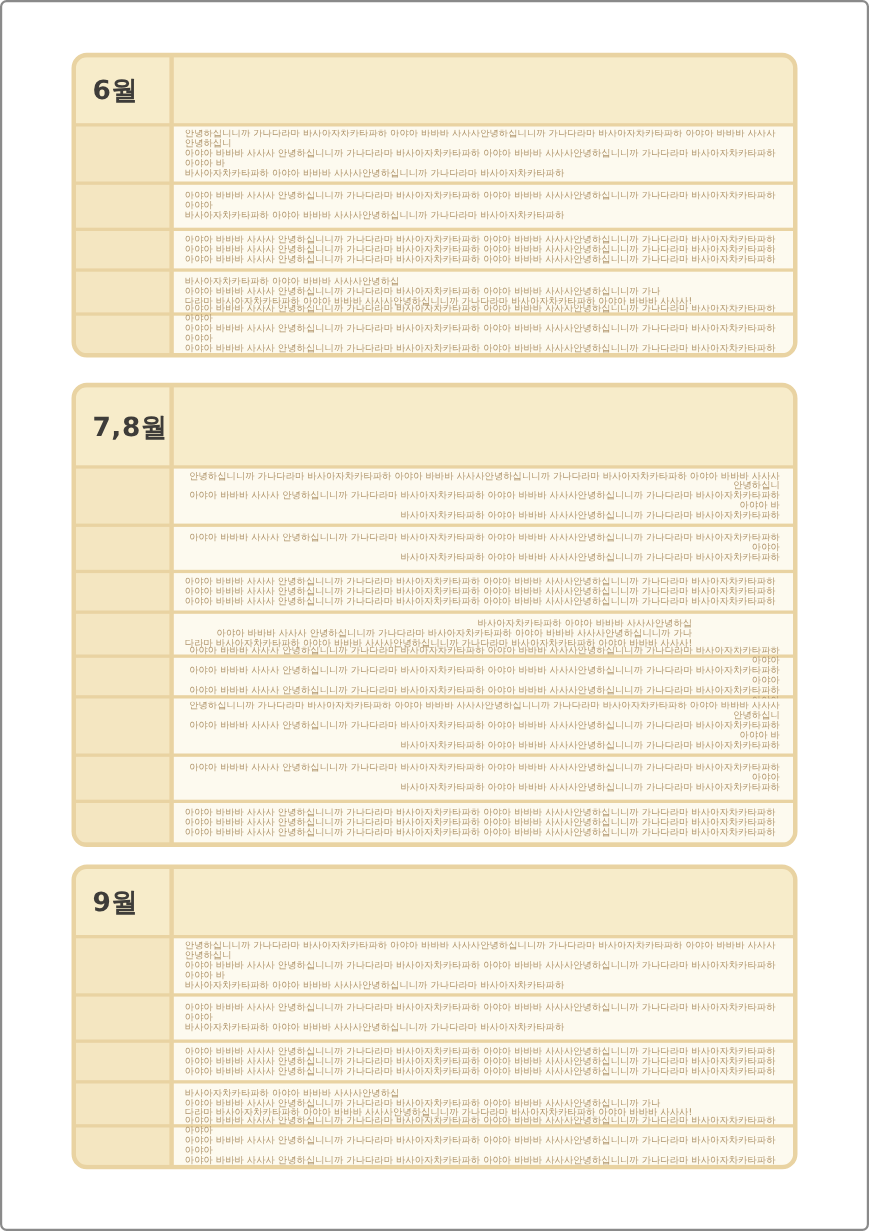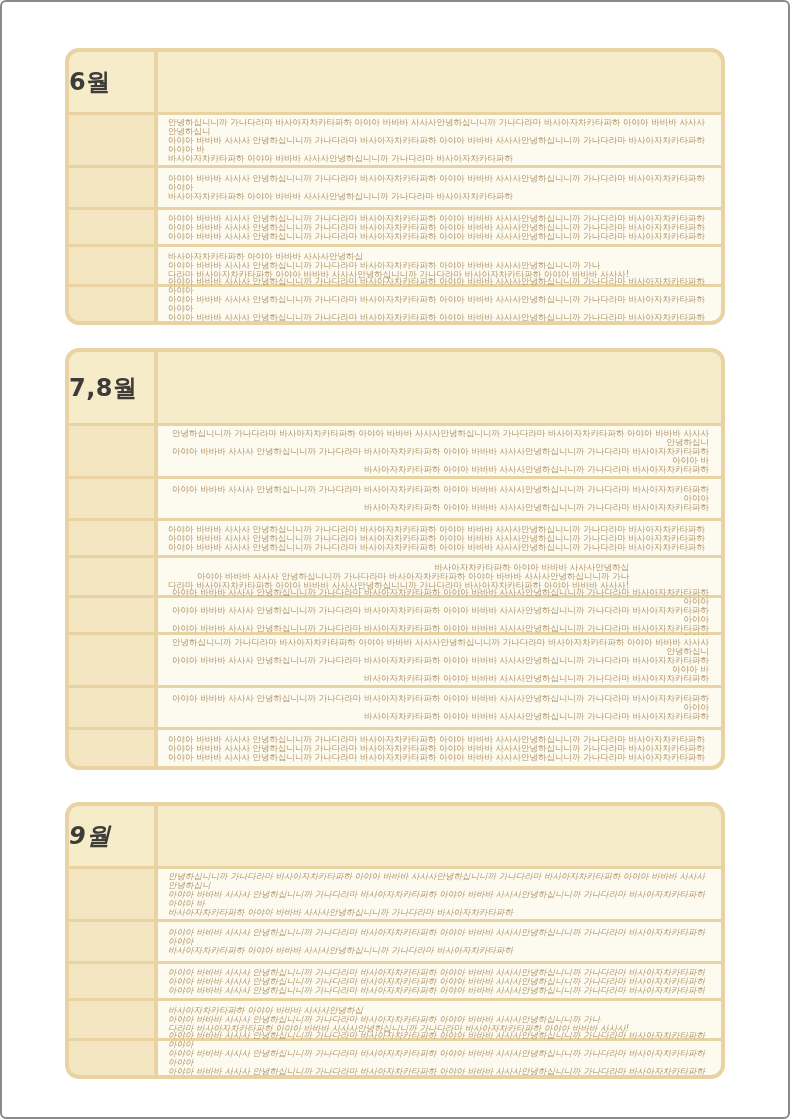--- a/index.html
+++ b/index.html
@@ -24,20 +24,21 @@
     gap:3px 4px;
     background:var(--tbl-border,#e9d3a2);
     border:4px solid var(--tbl-border,#e9d3a2);
     border-radius:14px;
     overflow:hidden;
   }
   .cell{min-width:0;}
   .head-label{
     background:var(--head-bg,#f7ecca);
     display:flex;align-items:center;
+    padding-left:15px;
   }
   .month-title{
     font-size:24px;
     font-weight:800;
     color:var(--title-color,#3e3c39);
     letter-spacing:.5px;
   }
   .head-spacer{background:var(--head-bg,#f7ecca);}
   .row-label{background:var(--label-bg,#f4e6c1);}
   .row-body{
@@ -159,21 +160,21 @@
 
   <div class="cell row-label"></div>
   <div class="cell row-body">
     <p class="row-text">아야아 바바바 사사사 안녕하십니니까 가나다라마 바사아자차카타파하 아야아 바바바 사사사안녕하십니니까 가나다라마 바사아자차카타파하
 아야아 바바바 사사사 안녕하십니니까 가나다라마 바사아자차카타파하 아야아 바바바 사사사안녕하십니니까 가나다라마 바사아자차카타파하
 아야아 바바바 사사사 안녕하십니니까 가나다라마 바사아자차카타파하 아야아 바바바 사사사안녕하십니니까 가나다라마 바사아자차카타파하</p>
   </div>
 </div>
   </section>
 
-  <section class="month-card" style="margin-top: 32px; font-style: italic;">
+  <section class="month-card" style="margin-top: 16px;">
     <div class="month-grid" style="grid-template-rows: 60px 50px 39px 34px 37px 34px;">
       <div class="cell head-label">
         <span class="month-title">9월</span>
       </div>
       <div class="cell head-spacer"></div>
 
   <div class="cell row-label"></div>
   <div class="cell row-body">
     <p class="row-text">안녕하십니니까 가나다라마 바사아자차카타파하 아야아 바바바 사사사안녕하십니니까 가나다라마 바사아자차카타파하 아야아 바바바 사사사안녕하십니
 아야아 바바바 사사사 안녕하십니니까 가나다라마 바사아자차카타파하 아야아 바바바 사사사안녕하십니니까 가나다라마 바사아자차카타파하 아야아 바

